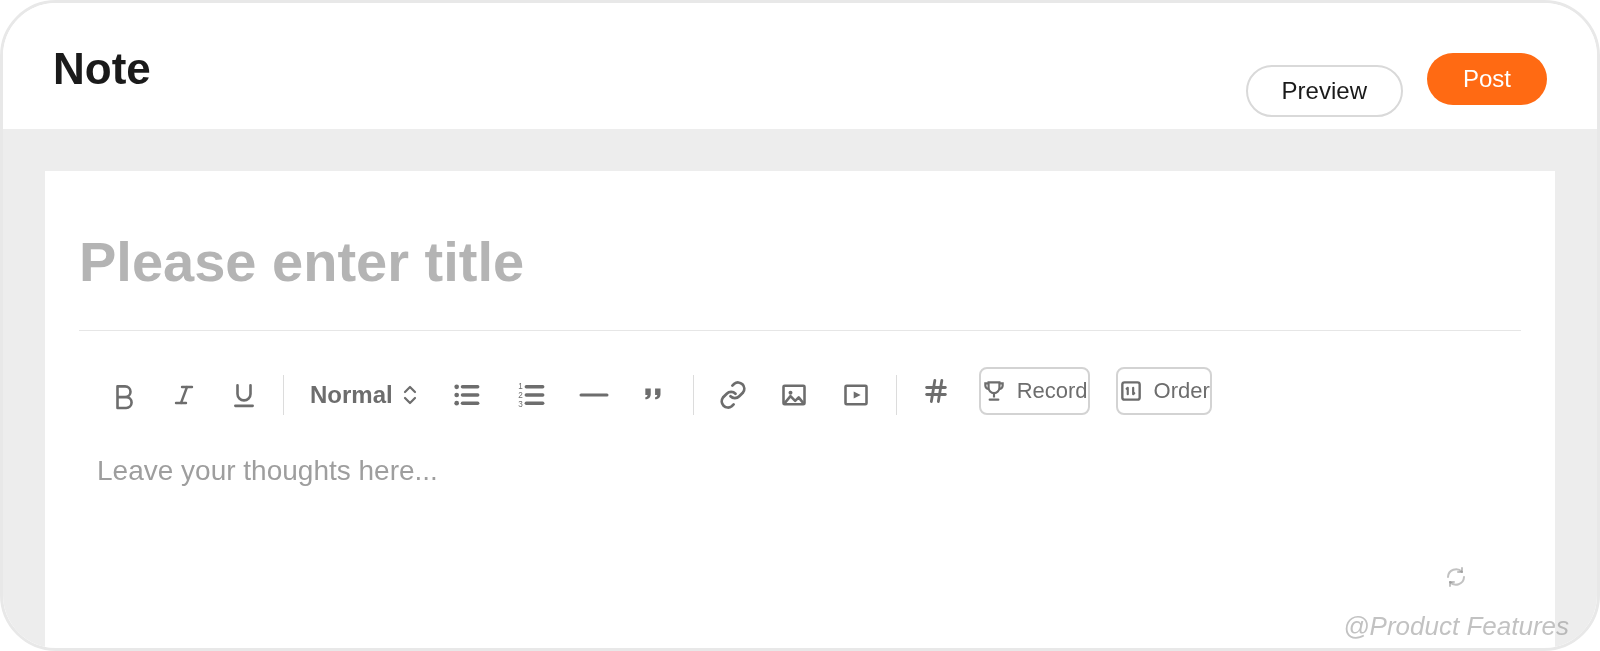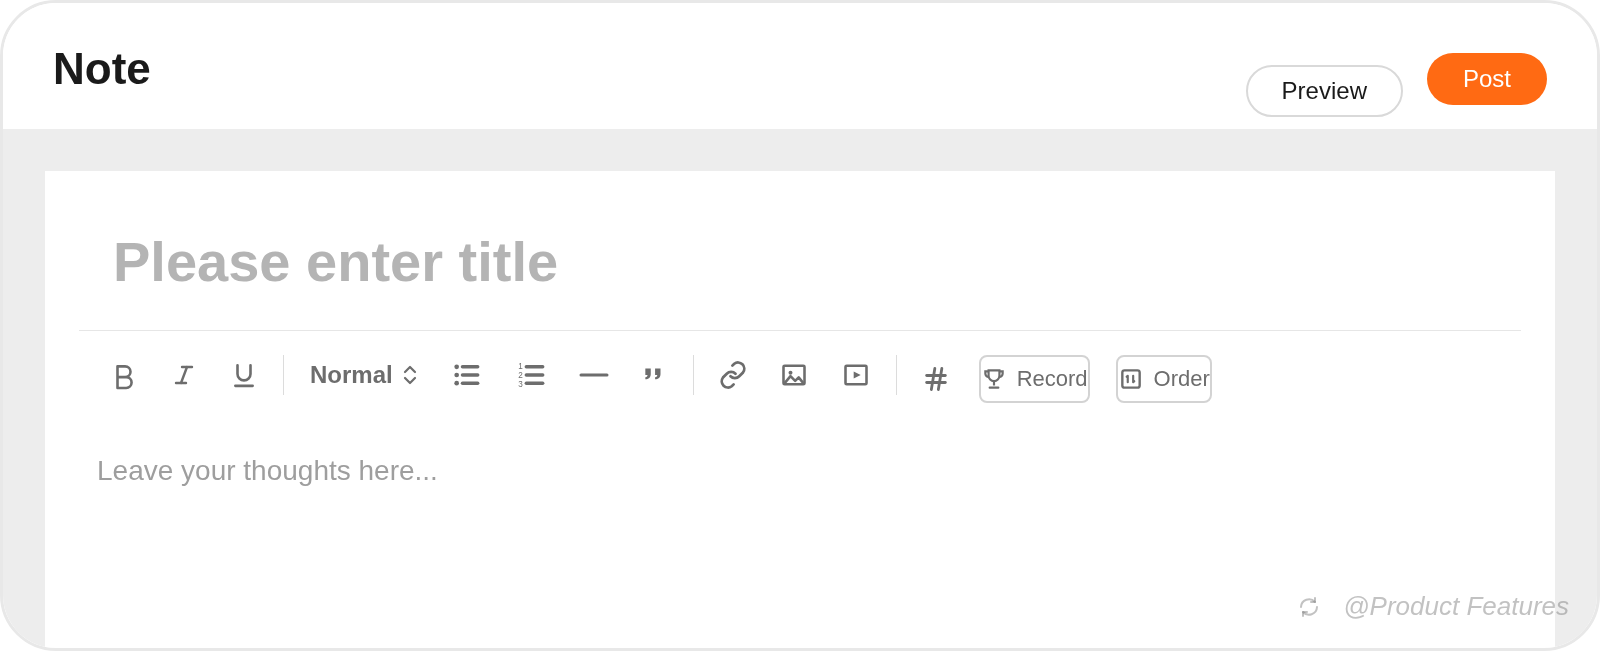--- a/index.html
+++ b/index.html
@@ -63,32 +63,31 @@
     padding: 52px 34px 0 34px;
   }
   .title-input {
     width: 100%;
     border: none;
     outline: none;
     font-size: 56px;
     font-weight: 400;
     color: #0f172a;
     padding: 6px 0 36px 0;
-    margin-left: 34px;
   }
   .title-input::placeholder { color: #b4b4b4; font-weight: 700; }
   .divider {
     height: 1px;
     background: #e6e6e6;
     width: 100%;
     margin-bottom: 24px;
   }
   .toolbar {
     display: flex;
-    align-items: flex-start;
+    align-items: flex-end;
     gap: 0;
     height: 60px;
     padding: 0 6px;
     color: #6d6d6d;
   }
   .tb-group {
     display: flex;
     align-items: center;
     gap: 26px;
     padding: 0 22px;
@@ -137,28 +136,29 @@
     resize: none;
     font-size: 28px;
     color: #000000;
     padding: 40px 10px 0 18px;
     font-family: inherit;
   }
   .content-input::placeholder { color: #9e9e9e; }
   .watermark {
     position: absolute;
     right: 28px;
-    bottom: 26px;
+    bottom: 6px;
     font-size: 26px;
     color: rgba(120,120,120,0.45);
     font-style: italic;
     display: flex;
     align-items: center;
     gap: 22px;
     pointer-events: none;
+    flex-direction: column;
   }
 </style>
 </head>
 <body>
 
 <div class="frame">
 
   <div class="header">
     <div class="page-title">Note</div>
     <div class="header-actions">

